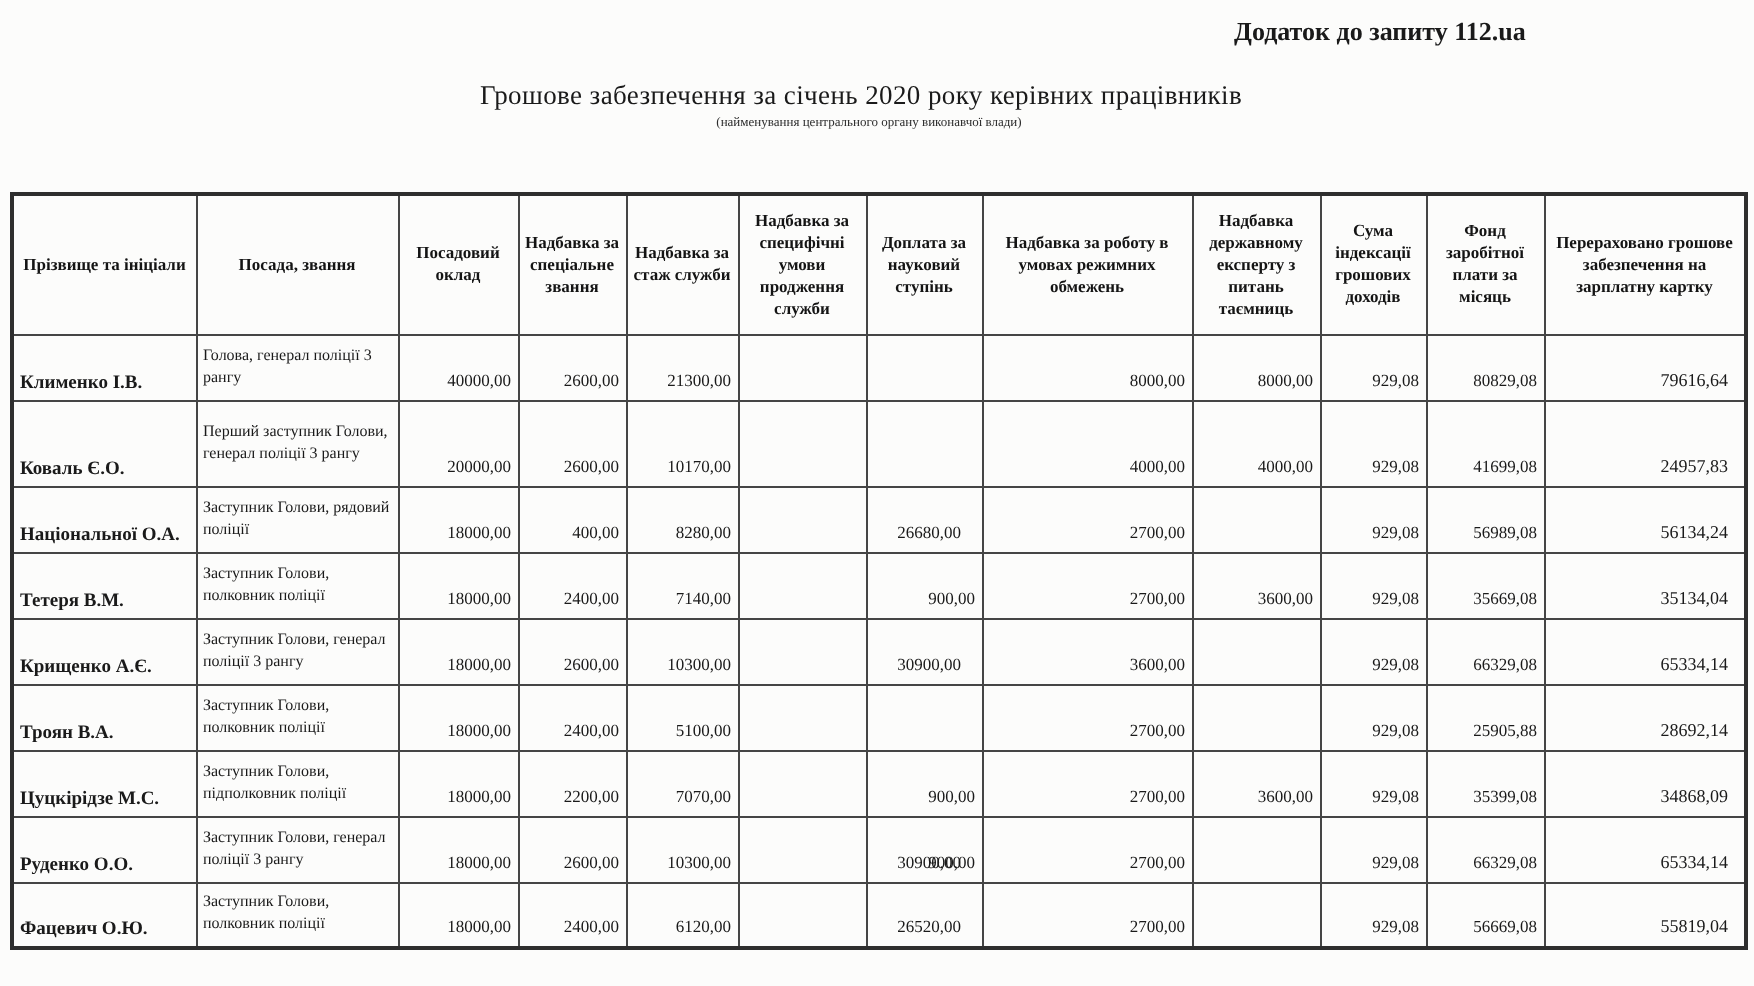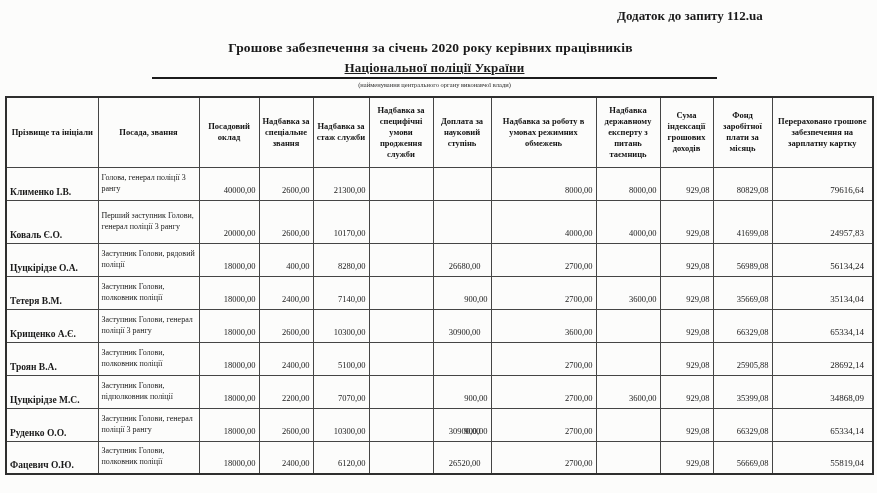--- a/index.html
+++ b/index.html
@@ -8,21 +8,21 @@
     background:#fcfcfb;color:#1a1a1a;
     font-family:"Liberation Serif","DejaVu Serif",serif;
     -webkit-font-smoothing:antialiased;
   }
   .annex{
     position:absolute;top:8px;left:617px;
     font-size:13px;font-weight:bold;white-space:nowrap;
   }
   .titles{position:absolute;top:40px;left:0;width:877px;}
   .title1{
-    text-align:center;font-size:13.5px;font-weight:bold;
+    text-align:center;font-size:13.5px;font-weight:normal;
     width:861px;letter-spacing:.2px;
   }
   .title2wrap{
     margin:2px 0 0 152px;width:565px;
     border-bottom:2px solid #1c1c1c;text-align:center;padding-bottom:1px;
   }
   .title2{
     font-size:13px;font-weight:bold;text-decoration:underline;letter-spacing:.2px;
   }
   .subtitle{
@@ -70,23 +70,20 @@
     padding:0 8px 5px 0;white-space:nowrap;
   }
 </style>
 </head>
 <body>
 
 <div class="annex">Додаток до запиту 112.ua</div>
 
 <div class="titles">
   <div class="title1">Грошове забезпечення за січень 2020 року керівних працівників</div>
-  <div class="title2wrap">
-    <span class="title2">Національної поліції України</span>
-  </div>
   <div class="subtitle">(найменування центрального органу виконавчої влади)</div>
 </div>
 
 <table class="doc">
   <colgroup>
     <col style="width:92px">
       <col style="width:101px">
       <col style="width:60px">
     <col style="width:54px">
       <col style="width:56px">
@@ -137,21 +134,21 @@
         <td class="num">10170,00</td>
         <td class="num"></td>
         <td class="num"></td>
         <td class="num">4000,00</td>
         <td class="num">4000,00</td>
         <td class="num">929,08</td>
         <td class="num">41699,08</td>
         <td class="payout">24957,83</td>
       </tr>
       <tr class="data">
-        <td class="nm">Цуцкірідзе О.А.</td>
+        <td class="nm">Національної О.А.</td>
         <td class="pos">Заступник Голови, рядовий поліції</td>
         <td class="num">18000,00</td>
         <td class="num">400,00</td>
         <td class="num">8280,00</td>
         <td class="num">
           <span class="spill">26680,00</span>
         </td>
         <td class="num"></td>
         <td class="num">2700,00</td>
         <td class="num"></td>

